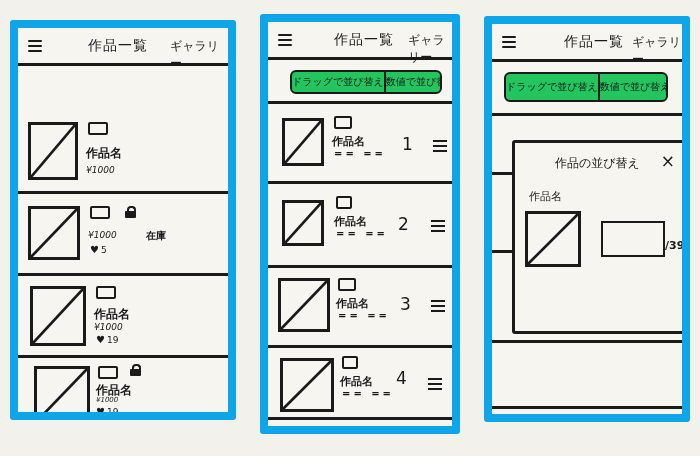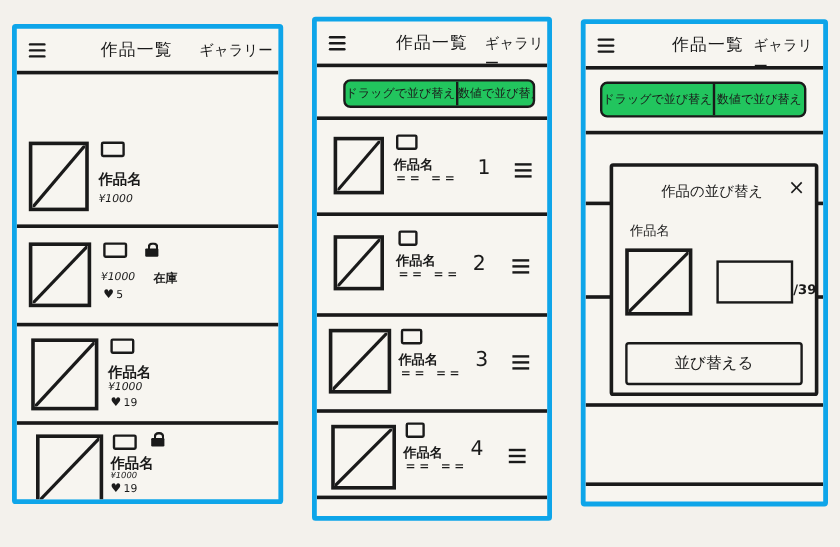--- a/index.html
+++ b/index.html
@@ -5,21 +5,21 @@
   * { box-sizing: border-box; margin: 0; padding: 0; }
   html, body { width: 700px; height: 456px; overflow: hidden; }
   body {
     background: #f3f1ec;
     font-family: "DejaVu Sans", sans-serif;
     color: #1a1a1a;
     position: relative;
   }
   .phone {
     position: absolute;
-    border: 4px solid #0ea5e9;
+    border: 8px solid #0ea5e9;
     border-radius: 3px;
     background: #f7f5f0;
     overflow: hidden;
   }
   .hdr {
     position: absolute; left: 0; right: 0; top: 0; height: 38px;
     border-bottom: 3px solid #1a1a1a;
   }
   .hamburger {
     position: absolute; left: 10px; top: 12px; width: 14px; height: 12px;
@@ -135,21 +135,21 @@
 
   <div class="row" style="top:166px; height:82px;">
     <div class="thumb" style="left:10px; top:12px; width:52px; height:54px;">
       <svg viewBox="0 0 52 54" preserveAspectRatio="none">
           <line x1="0" y1="54" x2="52" y2="0" stroke="#1a1a1a" stroke-width="3"></line>
         </svg>
     </div>
     <div class="tag" style="left:72px; top:12px;"></div>
     <div class="lock" style="left:107px; top:12px;"></div>
     <div class="price" style="left:70px; top:36px;">¥1000</div>
-    <div class="stock" style="left:114px; top:35px;font-family:Liberation Mono, monospace;">在庫</div>
+    <div class="stock" style="left:128px; top:35px;font-family:Liberation Mono, monospace;">在庫</div>
     <div class="likes" style="left:72px; top:50px;">
       <span class="heart">♥</span>
         <span>5</span>
     </div>
   </div>
 
   <div class="row" style="top:248px; height:82px;">
     <div class="thumb" style="left:12px; top:10px; width:56px; height:60px;">
       <svg viewBox="0 0 56 60" preserveAspectRatio="none">
           <line x1="0" y1="60" x2="56" y2="0" stroke="#1a1a1a" stroke-width="3"></line>
@@ -292,15 +292,14 @@
     <div class="modal-title">作品の並び替え</div>
     <div class="modal-close">×</div>
     <div class="modal-name">作品名</div>
     <div class="thumb" style="left:10px; top:68px; width:56px; height:56px;">
       <svg viewBox="0 0 56 56" preserveAspectRatio="none">
           <line x1="0" y1="56" x2="56" y2="0" stroke="#1a1a1a" stroke-width="3"></line>
         </svg>
     </div>
     <input class="modal-input" value="" style="">
     <div class="modal-total">/39</div>
-    <div class="modal-btn">並び替える</div>
   </div>
 </div>
 
 </body></html>

